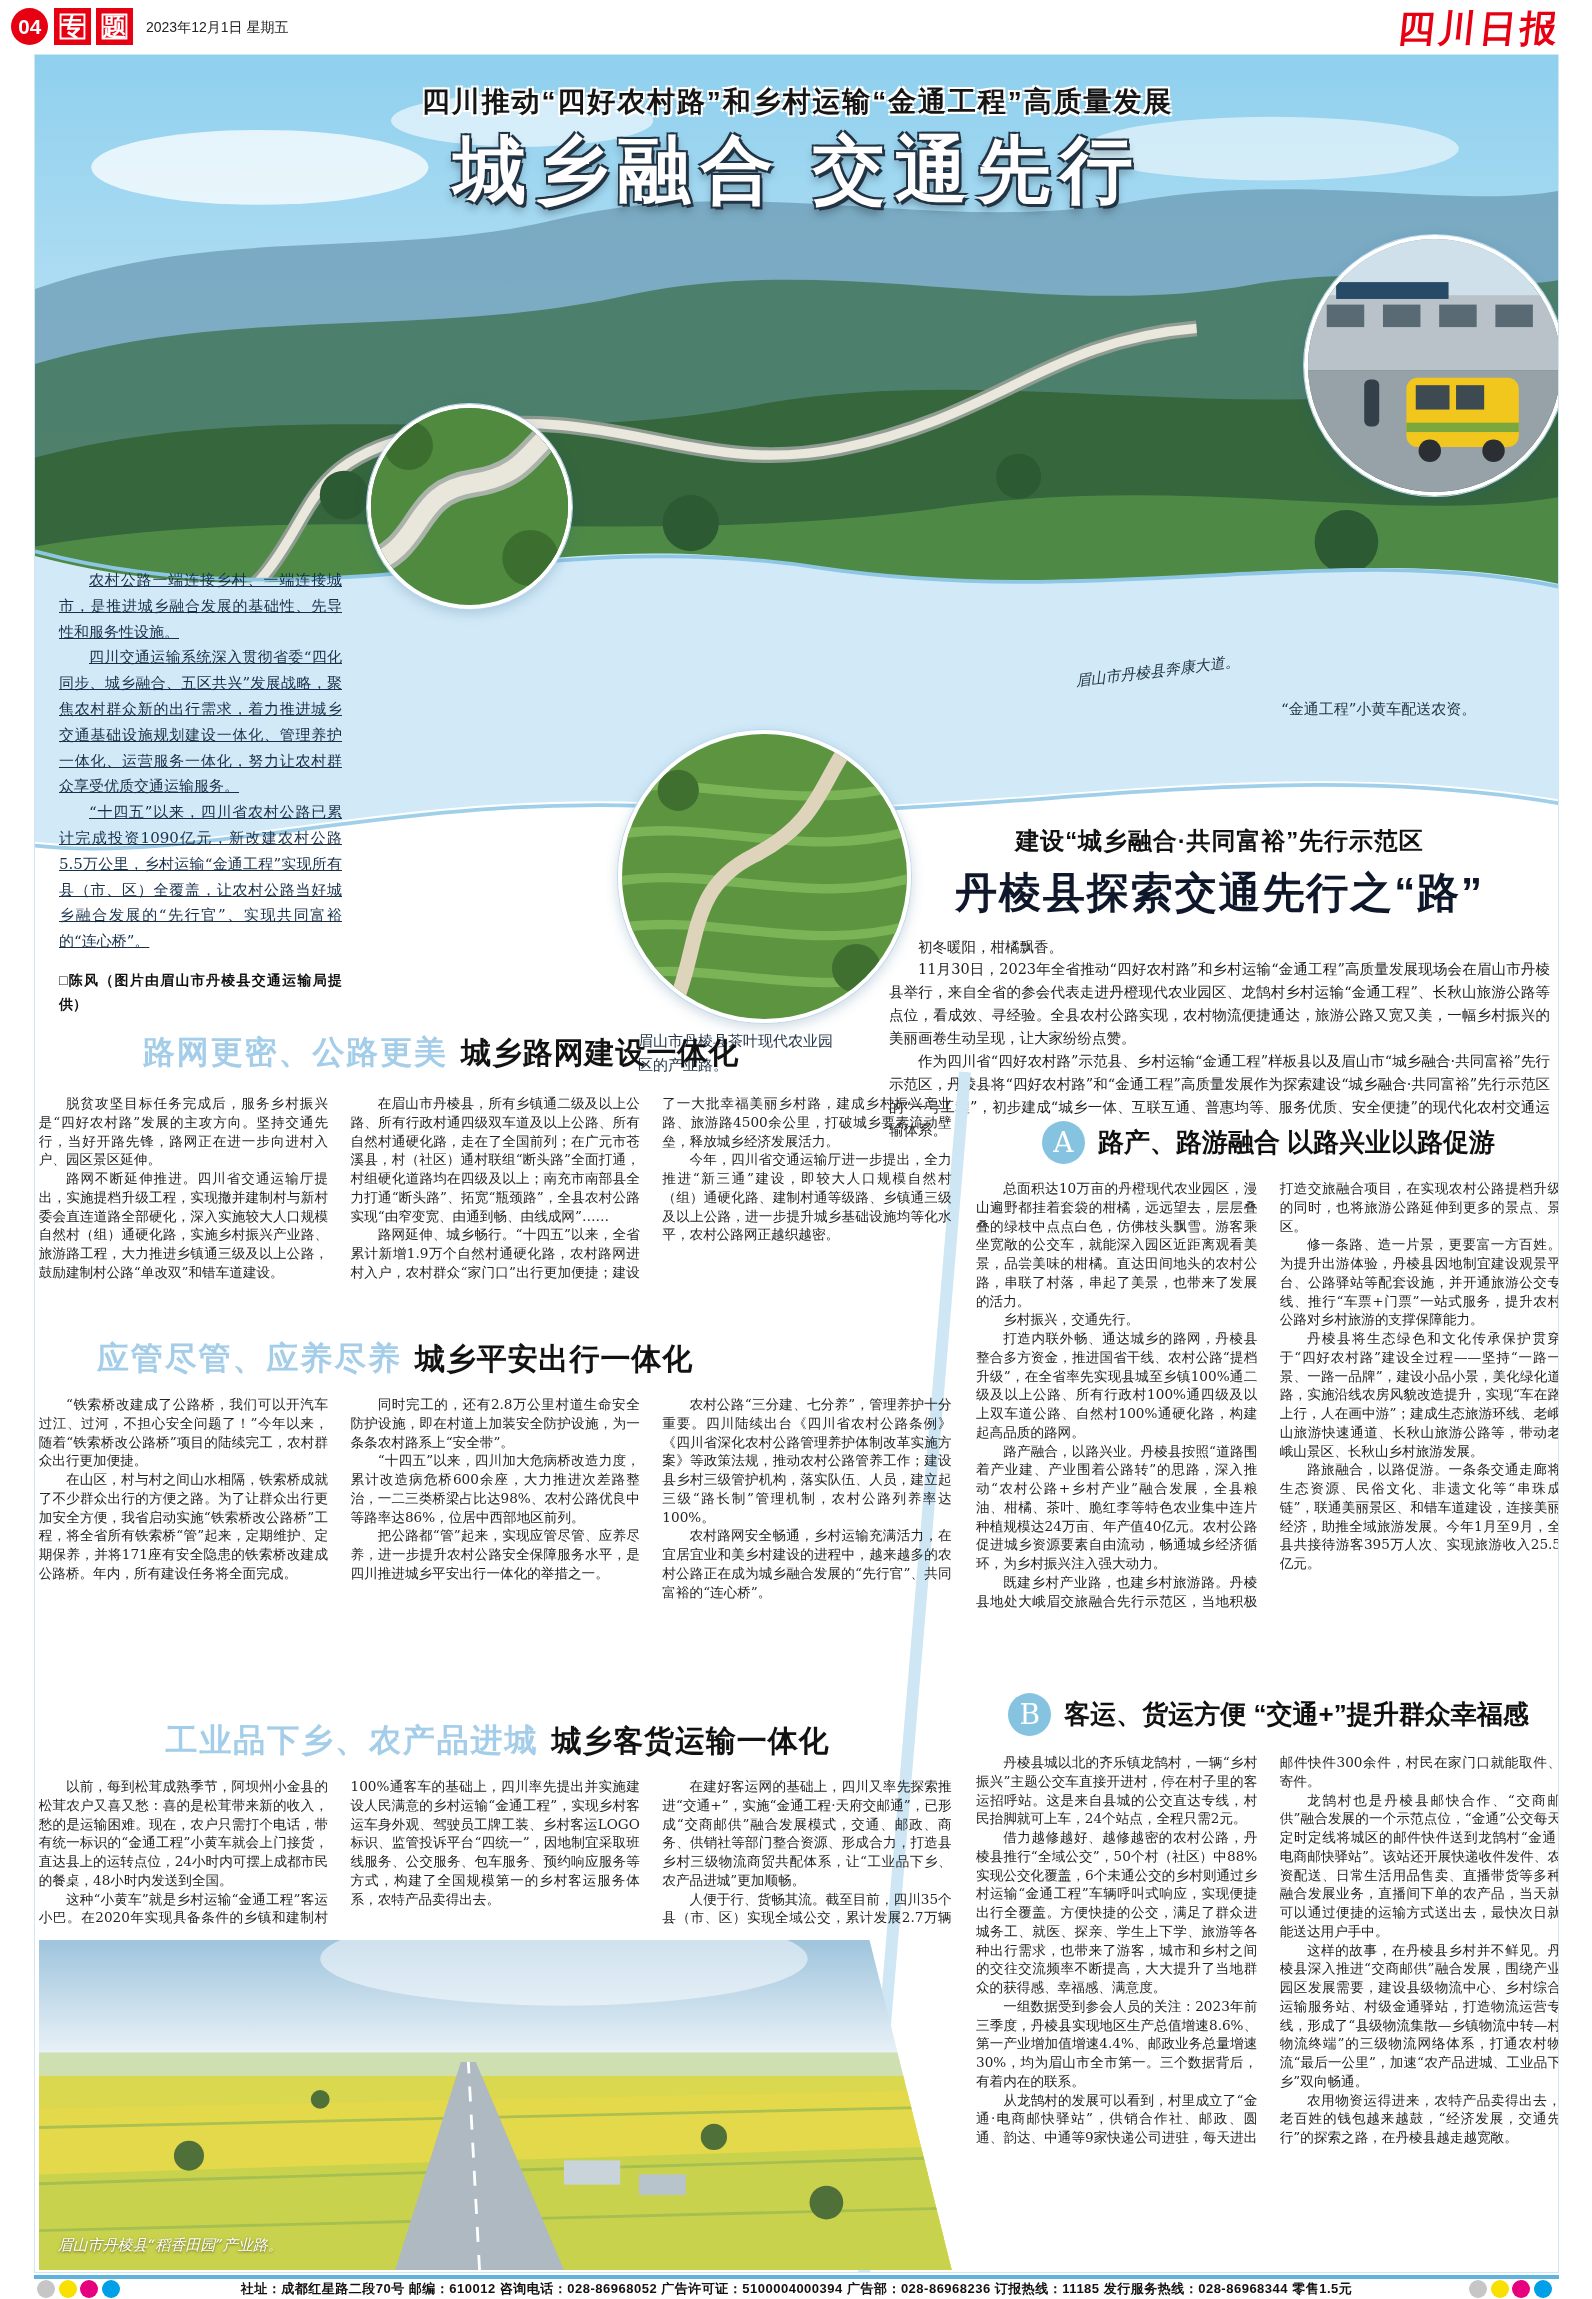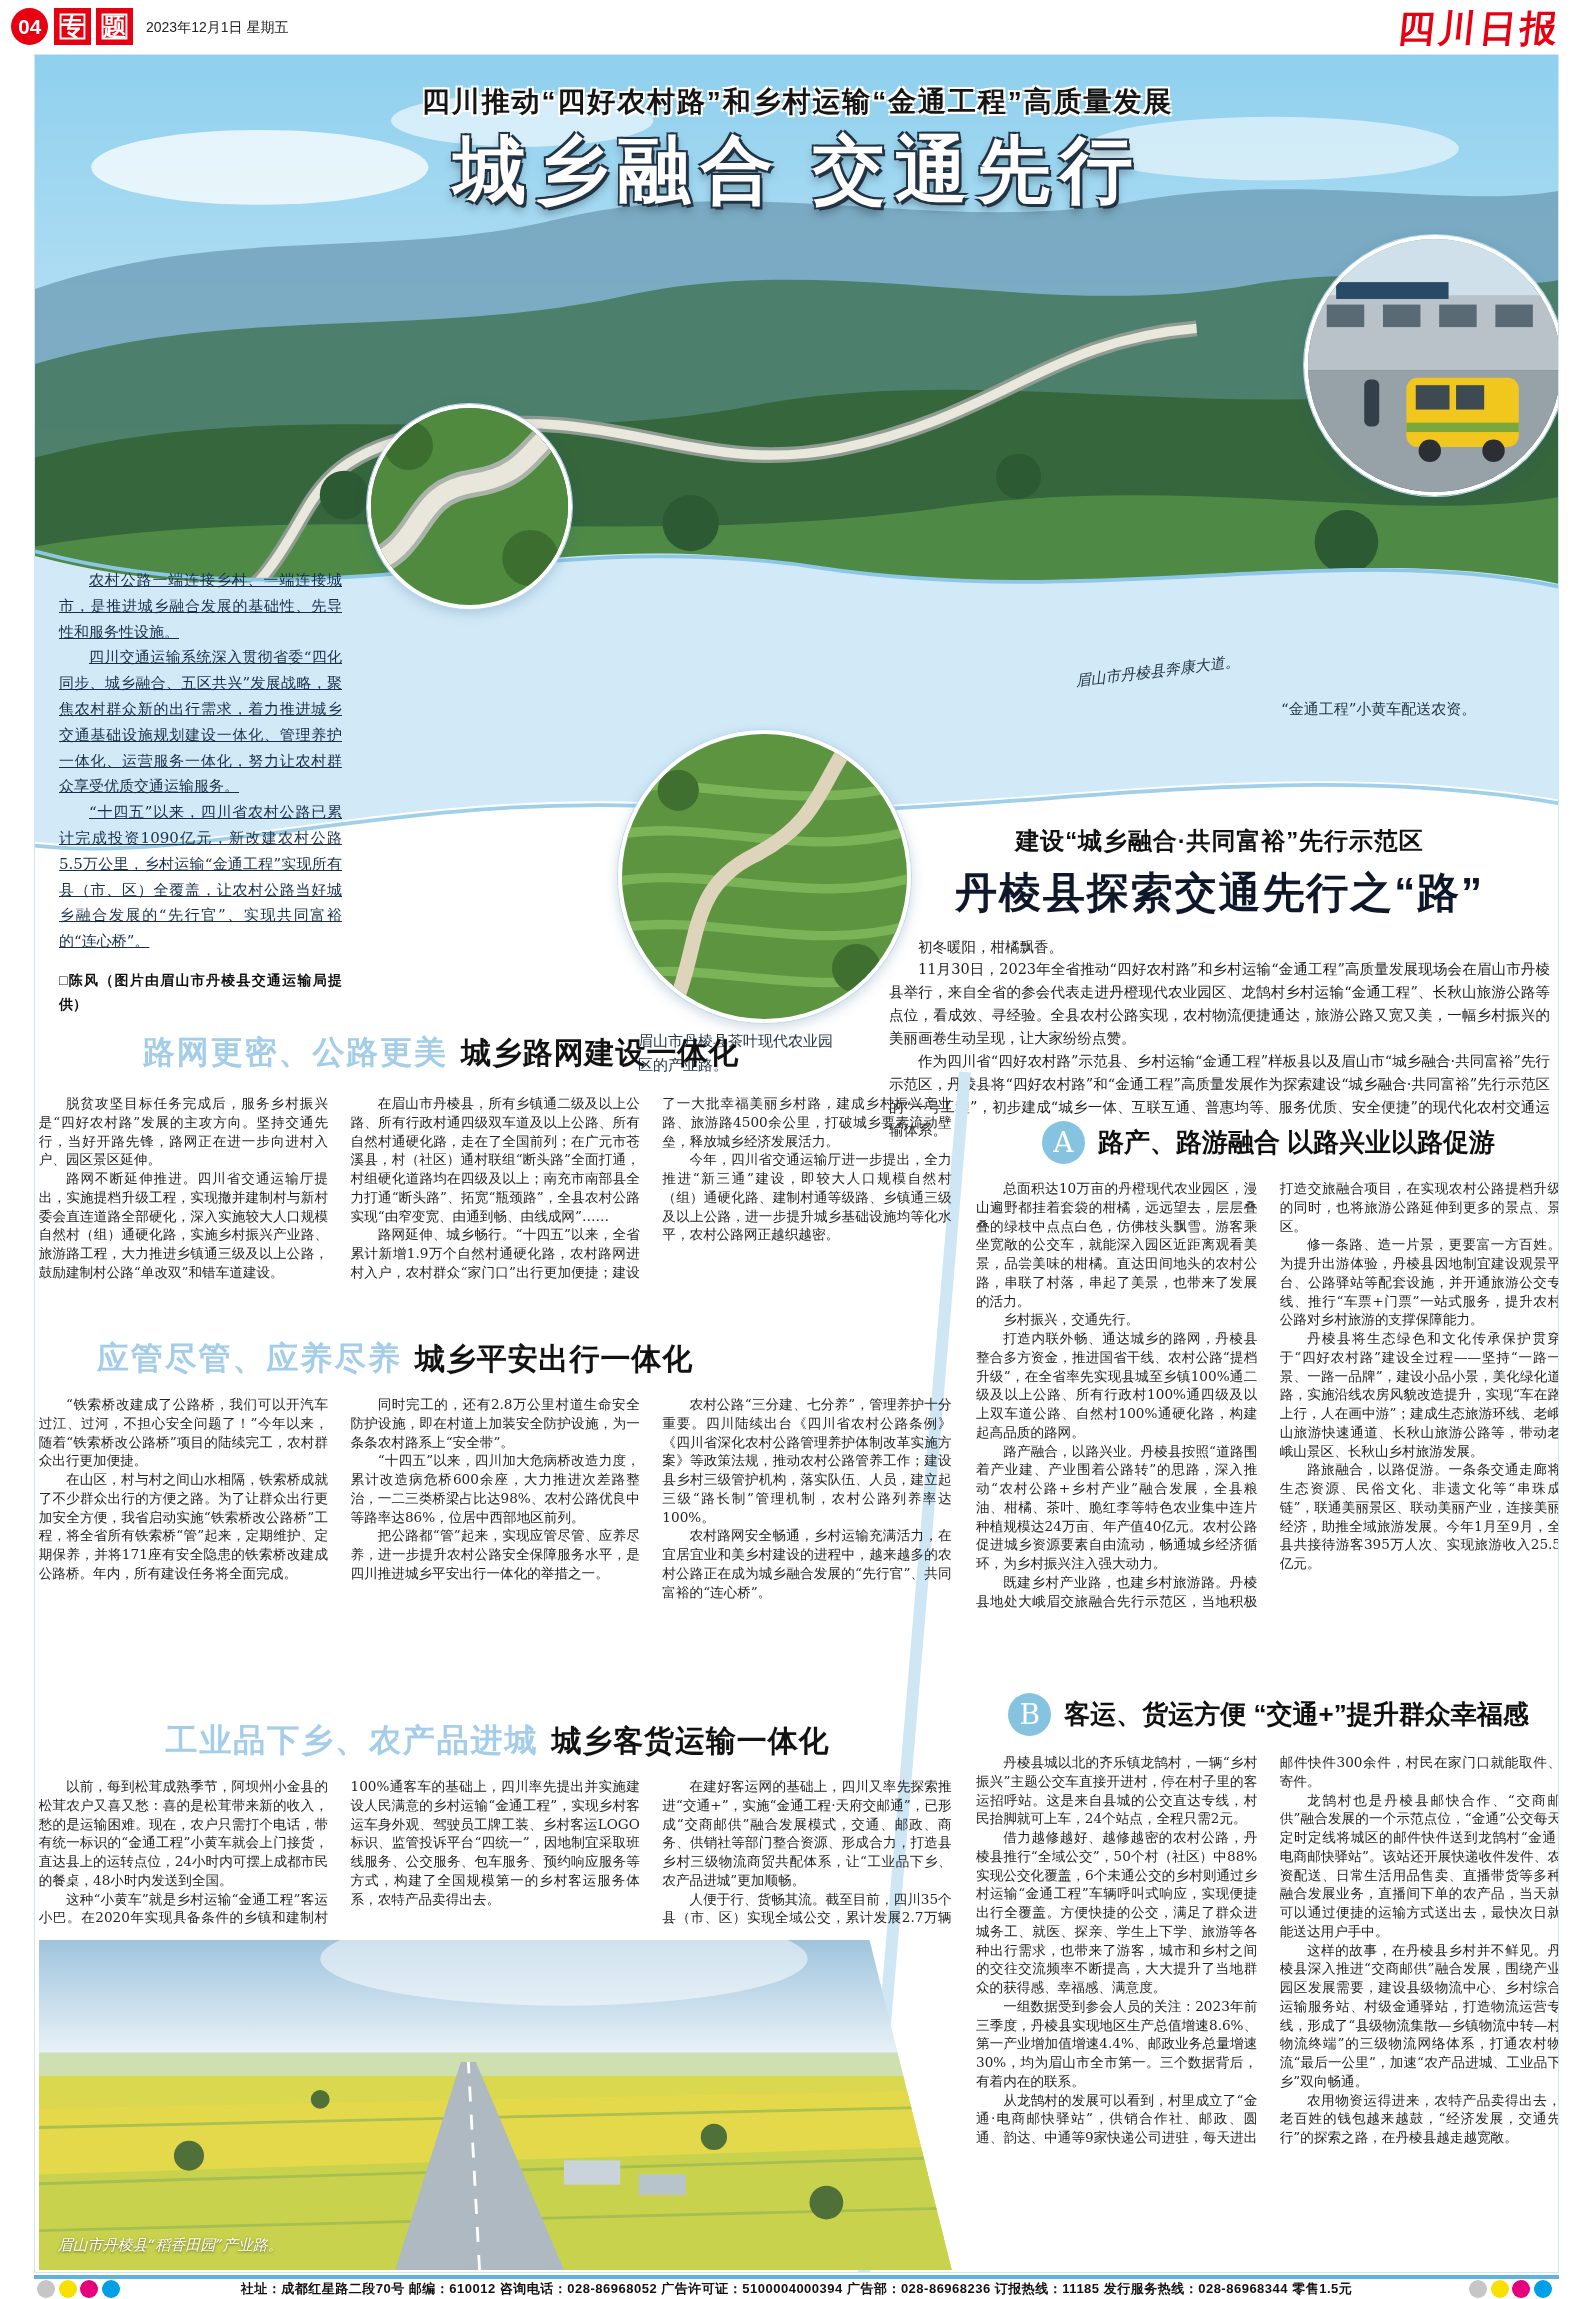--- a/index.html
+++ b/index.html
@@ -272,21 +272,21 @@
       <span class="panel-title">路产、路游融合  以路兴业以路促游</span>
     </div>
     <div class="colbody cols2" style="left:941px;top:1124px;width:585px;height:495px;">
         <p>总面积达10万亩的丹橙现代农业园区，漫山遍野都挂着套袋的柑橘，远远望去，层层叠叠的绿枝中点点白色，仿佛枝头飘雪。游客乘坐宽敞的公交车，就能深入园区近距离观看美景，品尝美味的柑橘。直达田间地头的农村公路，串联了村落，串起了美景，也带来了发展的活力。</p>
         <p>乡村振兴，交通先行。</p>
         <p>打造内联外畅、通达城乡的路网，丹棱县整合多方资金，推进国省干线、农村公路“提档升级”，在全省率先实现县城至乡镇100%通二级及以上公路、所有行政村100%通四级及以上双车道公路、自然村100%通硬化路，构建起高品质的路网。</p>
         <p>路产融合，以路兴业。丹棱县按照“道路围着产业建、产业围着公路转”的思路，深入推动“农村公路+乡村产业”融合发展，全县粮油、柑橘、茶叶、脆红李等特色农业集中连片种植规模达24万亩、年产值40亿元。农村公路促进城乡资源要素自由流动，畅通城乡经济循环，为乡村振兴注入强大动力。</p>
         <p>既建乡村产业路，也建乡村旅游路。丹棱县地处大峨眉交旅融合先行示范区，当地积极打造交旅融合项目，在实现农村公路提档升级的同时，也将旅游公路延伸到更多的景点、景区。</p>
         <p>修一条路、造一片景，更要富一方百姓。为提升出游体验，丹棱县因地制宜建设观景平台、公路驿站等配套设施，并开通旅游公交专线、推行“车票+门票”一站式服务，提升农村公路对乡村旅游的支撑保障能力。</p>
         <p>丹棱县将生态绿色和文化传承保护贯穿于“四好农村路”建设全过程——坚持“一路一景、一路一品牌”，建设小品小景，美化绿化道路，实施沿线农房风貌改造提升，实现“车在路上行，人在画中游”；建成生态旅游环线、老峨山旅游快速通道、长秋山旅游公路等，带动老峨山景区、长秋山乡村旅游发展。</p>
-        <p>路旅融合，以路促游。一条条交通走廊将生态资源、民俗文化、非遗文化等“串珠成链”，联通美丽景区、联动美丽产业，连接美丽经济，助推全域旅游发展。今年1月至9月，全县共接待游客395万人次、实现旅游收入25.5亿元。</p>
+        <p>路旅融合，以路促游。一条条交通走廊将生态资源、民俗文化、非遗文化等“串珠成链”，联通美丽景区、和错车道建设，连接美丽经济，助推全域旅游发展。今年1月至9月，全县共接待游客395万人次、实现旅游收入25.5亿元。</p>
       </div>
 
     <div class="panel-header" style="left:941px;top:1638px;width:585px;">
       <span class="panel-badge">B</span>
       <span class="panel-title">客运、货运方便  “交通+”提升群众幸福感</span>
     </div>
     <div class="colbody cols2" style="left:941px;top:1698px;width:585px;height:517px;">
         <p>丹棱县城以北的齐乐镇龙鹄村，一辆“乡村振兴”主题公交车直接开进村，停在村子里的客运招呼站。这是来自县城的公交直达专线，村民抬脚就可上车，24个站点，全程只需2元。</p>
         <p>借力越修越好、越修越密的农村公路，丹棱县推行“全域公交”，50个村（社区）中88%实现公交化覆盖，6个未通公交的乡村则通过乡村运输“金通工程”车辆呼叫式响应，实现便捷出行全覆盖。方便快捷的公交，满足了群众进城务工、就医、探亲、学生上下学、旅游等各种出行需求，也带来了游客，城市和乡村之间的交往交流频率不断提高，大大提升了当地群众的获得感、幸福感、满意度。</p>
         <p>一组数据受到参会人员的关注：2023年前三季度，丹棱县实现地区生产总值增速8.6%、第一产业增加值增速4.4%、邮政业务总量增速30%，均为眉山市全市第一。三个数据背后，有着内在的联系。</p>

